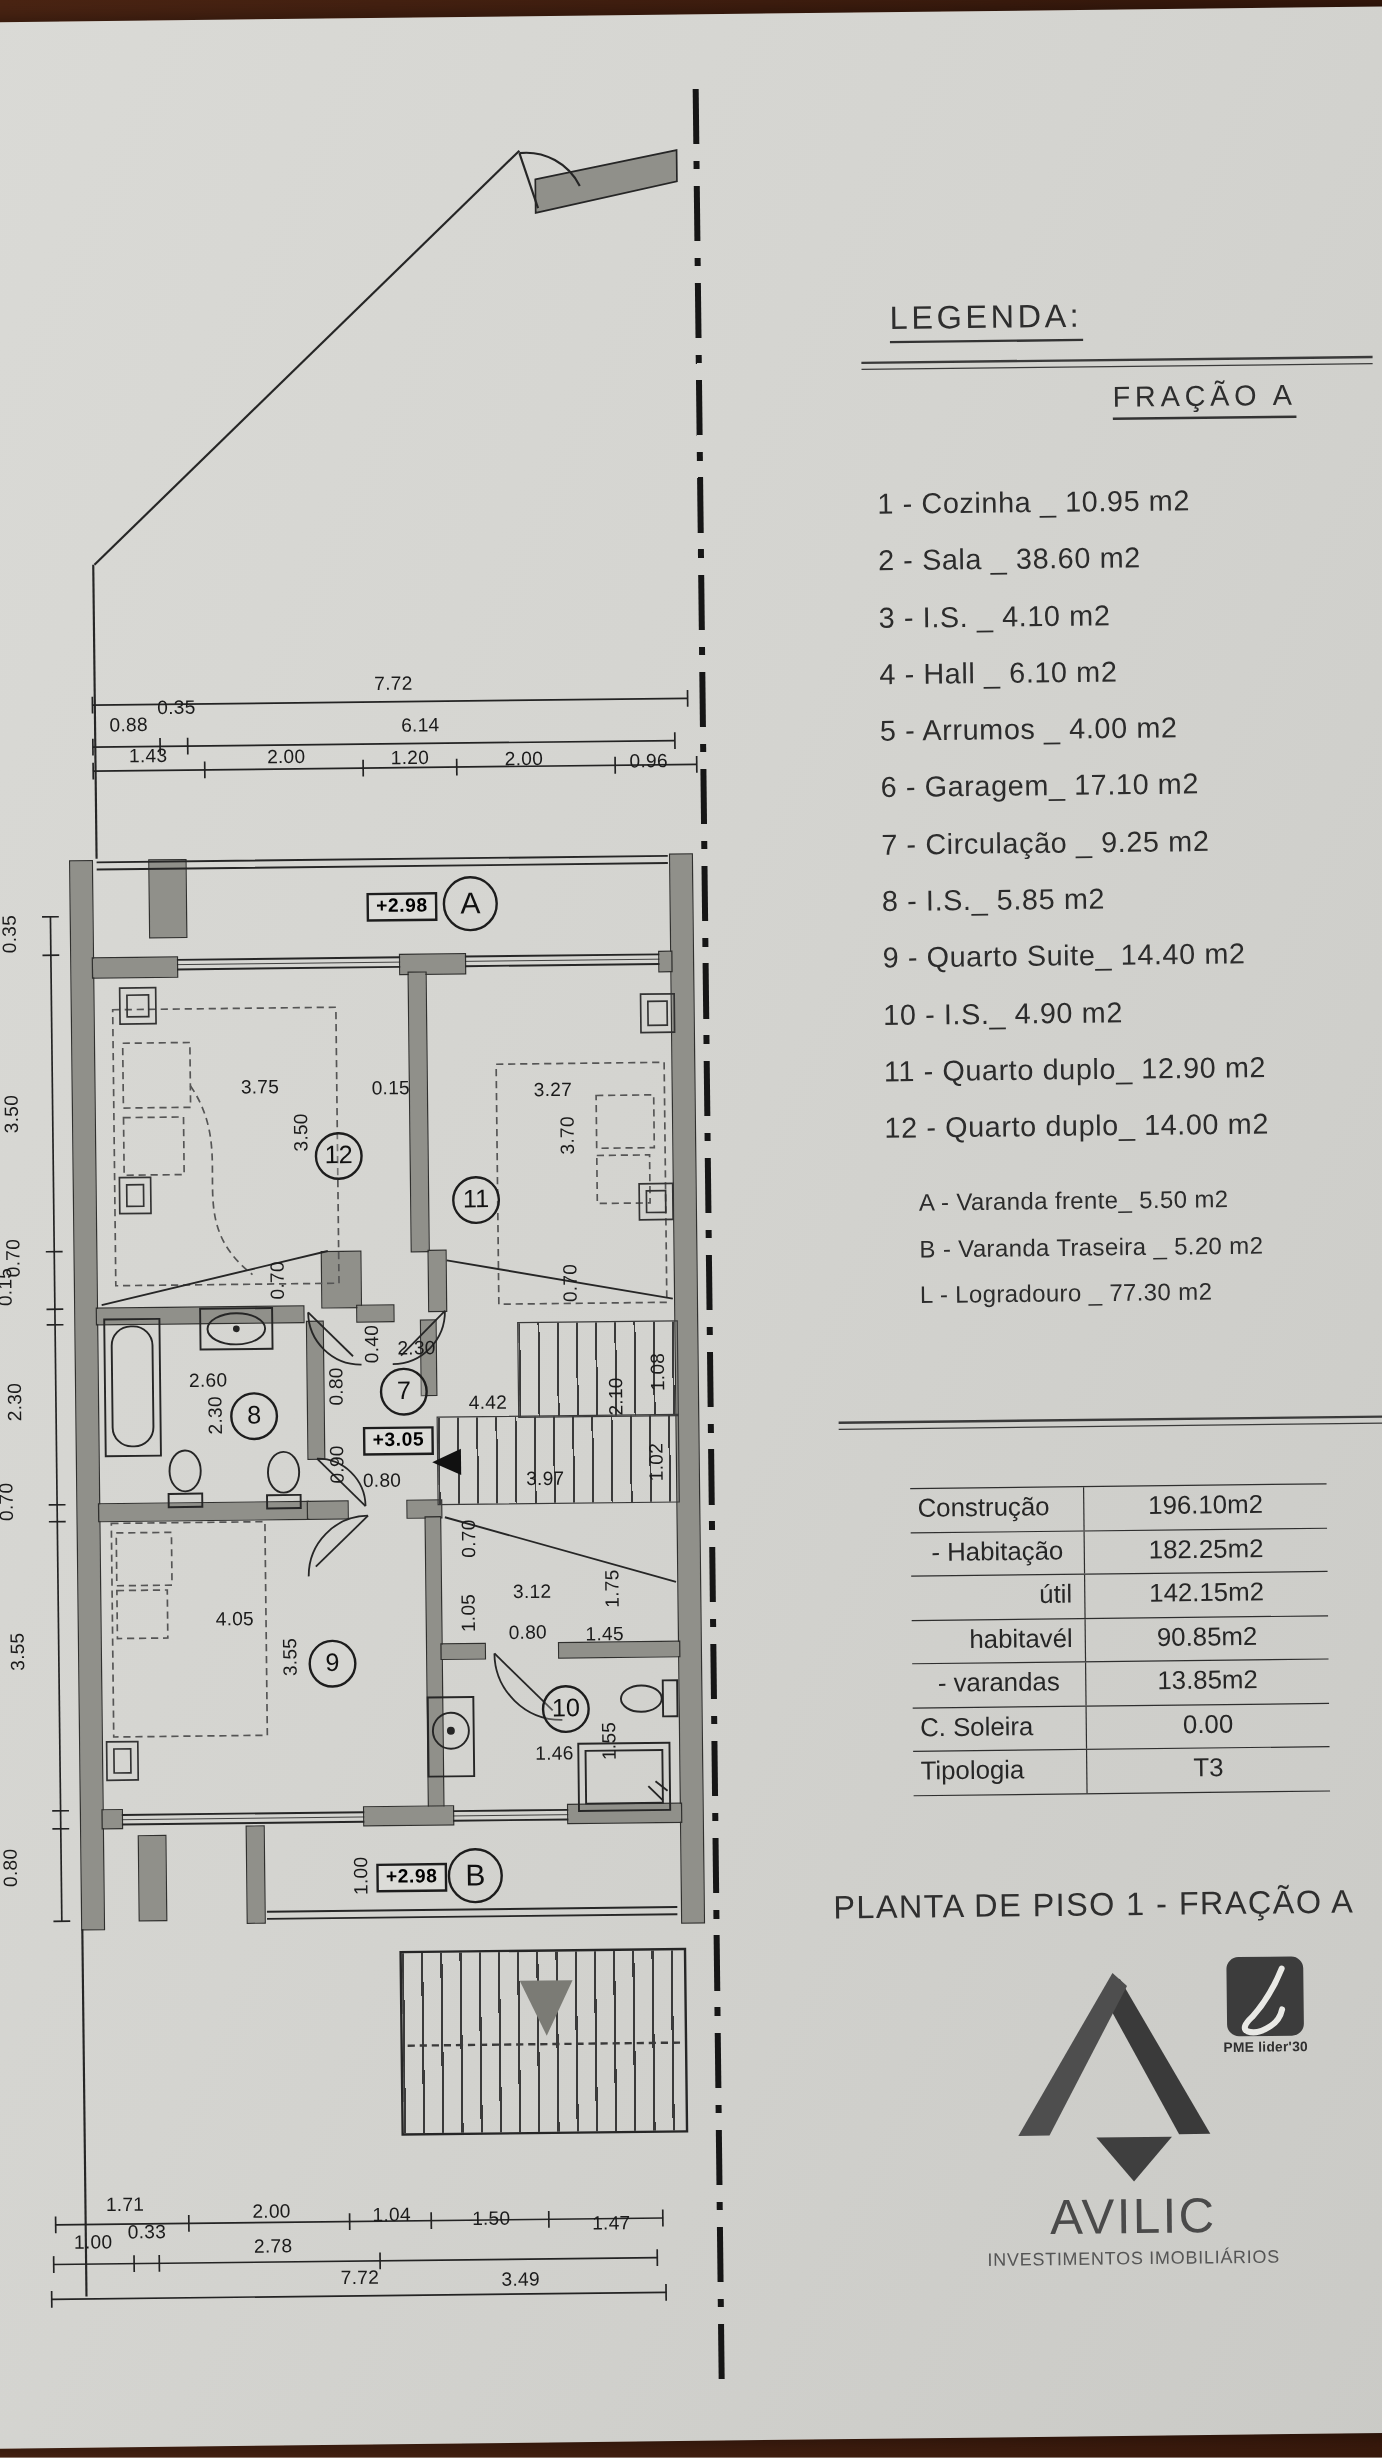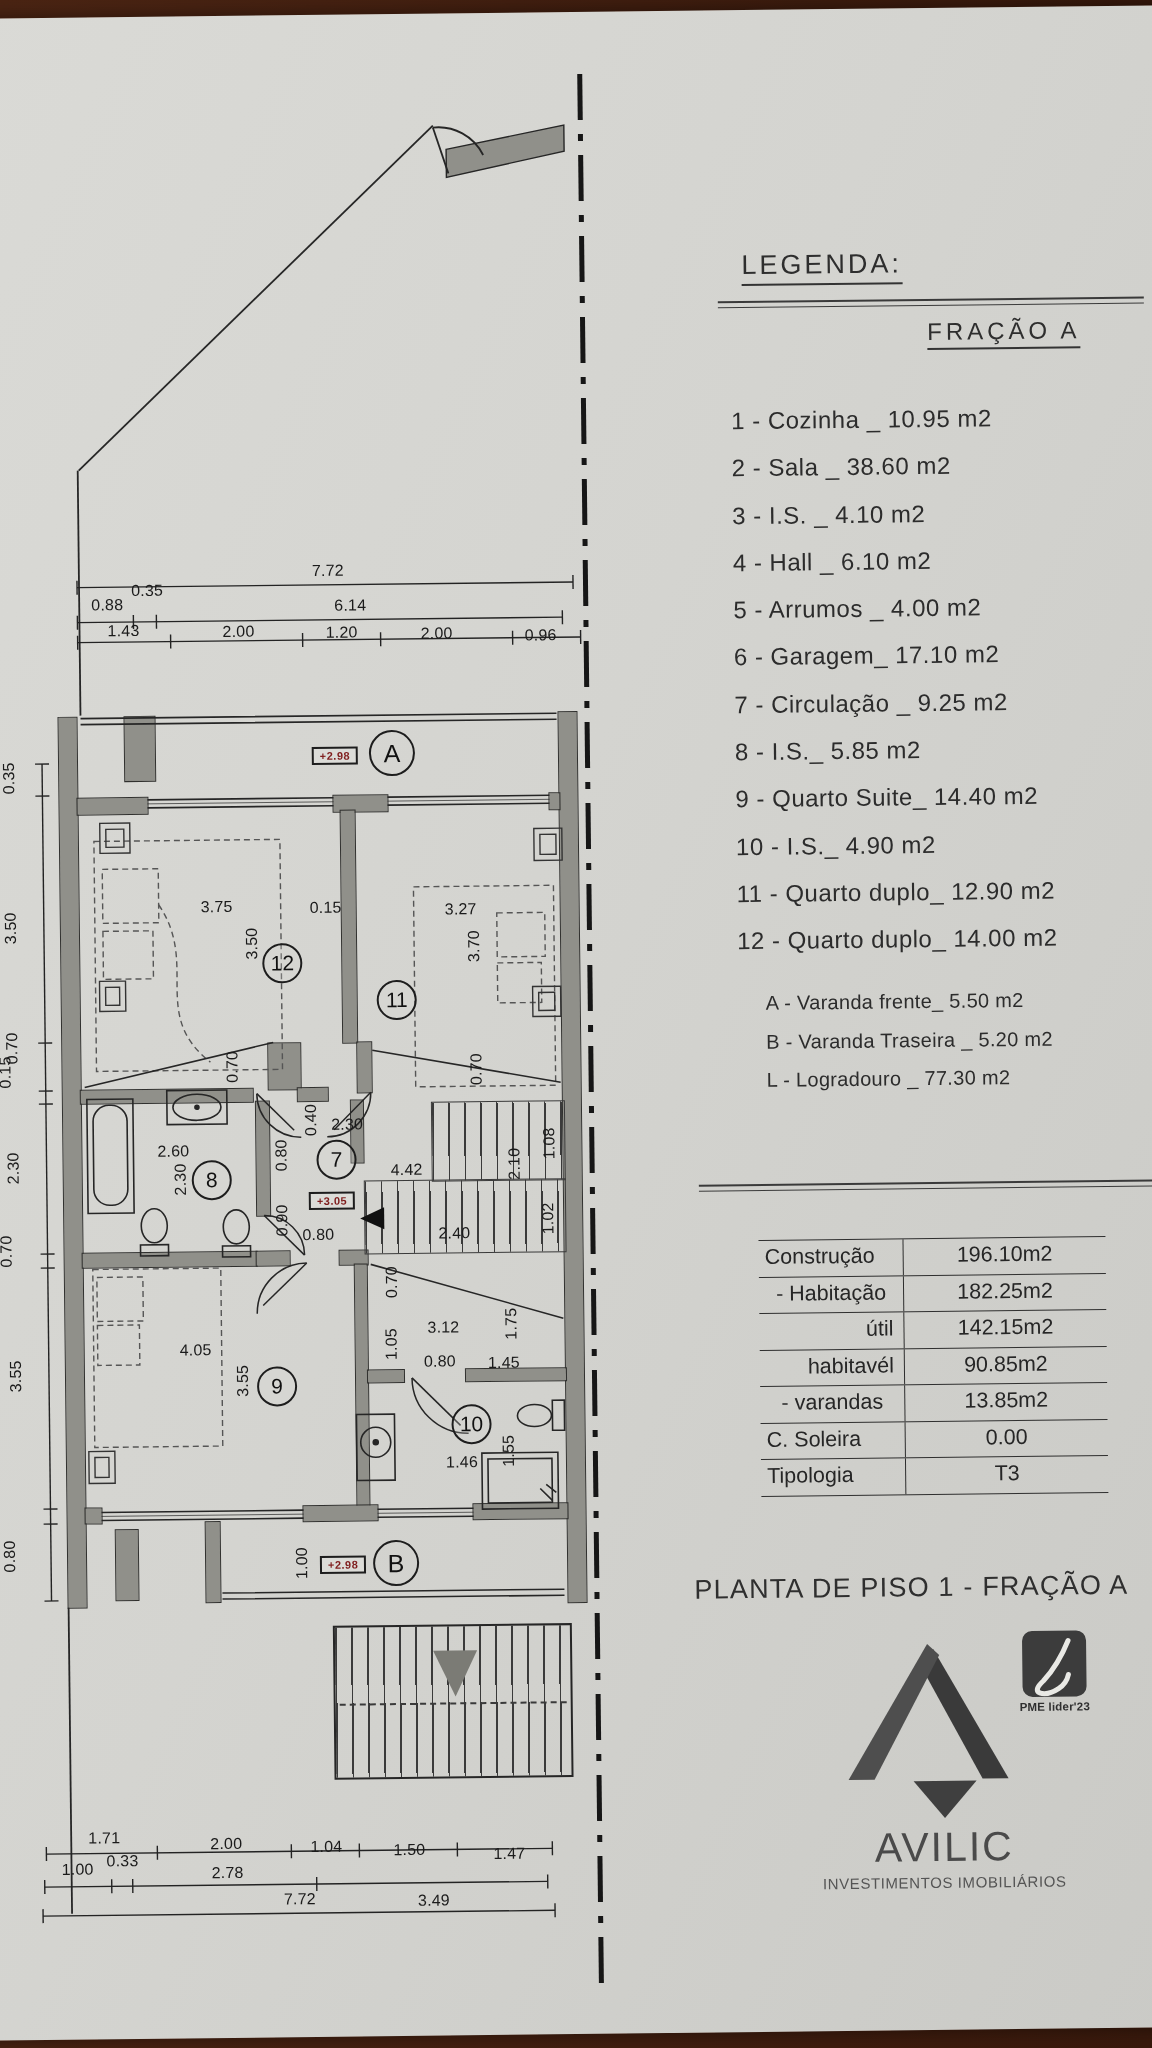--- a/index.html
+++ b/index.html
@@ -25,22 +25,22 @@
   .stairs-x .tri{position:absolute;left:98px;top:24px;width:0;height:0;
     border-left:22px solid transparent;border-right:22px solid transparent;border-top:46px solid #7b7b75;}
   .dim{position:absolute;font-size:16px;letter-spacing:.2px;color:#1b1b1b;white-space:nowrap;
        transform:translate(-50%,-50%);}
   .room-circle{position:absolute;width:36px;height:36px;border:2.4px solid #1d1d1d;border-radius:50%;
        display:flex;align-items:center;justify-content:center;font-size:21px;color:#111;
        transform:translate(-50%,-50%);background:rgba(220,220,216,.25);}
   .zone-circle{position:absolute;width:42px;height:42px;border:2.2px solid #1d1d1d;border-radius:50%;
        display:flex;align-items:center;justify-content:center;font-size:25px;color:#111;
        transform:translate(-50%,-50%);}
-  .elev{position:absolute;border:2.3px solid #1d1d1d;background:#dcdcd8;color:#7f1d1d;font-weight:bold;
-       font-size:11px;padding:1px 6px;transform:translate(-50%,-50%);letter-spacing:.5px;text-align:right;}
+  .elev{position:absolute;border:2.3px solid #1d1d1d;background:#dcdcd8;color:#000000;font-weight:bold;
+       font-size:16px;padding:1px 6px;transform:translate(-50%,-50%);letter-spacing:.5px;text-align:right;}
 
   
   .legend-heading{position:absolute;left:750px;top:252px;font-size:27px;letter-spacing:3px;
        color:#2e2e2e;border-bottom:2px solid #333;padding-bottom:3px;}
   .rule{position:absolute;background:transparent;border-top:2px solid #3a3a3a;border-bottom:1.5px solid #3a3a3a;height:4px;}
   .rule1{left:726px;top:303px;width:426px;}
   .rule2{left:697px;top:1186px;width:455px;}
   .fraction{position:absolute;left:935px;top:322px;font-size:24px;letter-spacing:4px;color:#2e2e2e;
        border-bottom:2px solid #333;padding-bottom:2px;}
   .legend-items{position:absolute;left:738px;top:399px;line-height:47.3px;font-size:24px;color:#2c2c2c;letter-spacing:.5px;}
@@ -260,21 +260,21 @@
             <div class="dim" style="left: 179px; top: 1175px; transform: translate(-50%, -50%) rotate(-90deg);">2.30</div>
             <div class="dim" style="left: 310px; top: 1117px; transform: translate(-50%, -50%) rotate(-90deg);">0.40</div>
             <div class="dim" style="left: 346px; top: 1122px; transform: translate(-50%, -50%);">2.30</div>
             <div class="dim" style="left: 405px; top: 1127px; transform: translate(-50%, -50%); margin-top: 41px;">4.42</div>
             <div class="dim" style="left: 280px; top: 1152px; transform: translate(-50%, -50%) rotate(-90deg);">0.80</div>
             <div class="dim" style="left: 280px; top: 1217px; transform: translate(-50%, -50%) rotate(-90deg);">0.90</div>
             <div class="dim" style="left: 316px; top: 1232px; transform: translate(-50%, -50%);">0.80</div>
             <div class="dim" style="left: 513px; top: 1163px; transform: translate(-50%, -50%) rotate(-90deg);">2.10</div>
             <div class="dim" style="left: 548px; top: 1143px; transform: translate(-50%, -50%) rotate(-90deg);">1.08</div>
             <div class="dim" style="left: 546px; top: 1218px; transform: translate(-50%, -50%) rotate(-90deg);">1.02</div>
-            <div class="dim" style="left: 452px; top: 1232px; transform: translate(-50%, -50%);">2.40</div>
+            <div class="dim" style="left: 452px; top: 1232px; transform: translate(-50%, -50%);">3.97</div>
             <div class="dim" style="left: 389px; top: 1280px; transform: translate(-50%, -50%) rotate(-90deg);">0.70</div>
             <div class="dim" style="left: 440px; top: 1326px; transform: translate(-50%, -50%);">3.12</div>
             <div class="dim" style="left: 508px; top: 1323px; transform: translate(-50%, -50%) rotate(-90deg);">1.75</div>
             <div class="dim" style="left: 388px; top: 1342px; transform: translate(-50%, -50%) rotate(-90deg);">1.05</div>
             <div class="dim" style="left: 192px; top: 1346px; transform: translate(-50%, -50%);">4.05</div>
             <div class="dim" style="left: 239px; top: 1377px; transform: translate(-50%, -50%) rotate(-90deg);">3.55</div>
             <div class="dim" style="left: 436px; top: 1360px; transform: translate(-50%, -50%);">0.80</div>
             <div class="dim" style="left: 500px; top: 1362px; transform: translate(-50%, -50%);">1.45</div>
             <div class="dim" style="left: 457px; top: 1461px; transform: translate(-50%, -50%);">1.46</div>
             <div class="dim" style="left: 504px; top: 1450px; transform: translate(-50%, -50%) rotate(-90deg);">1.55</div>
@@ -379,17 +379,17 @@
         <polygon points="2,138 28,138 94,14 82,3" fill="#4e4e4e"></polygon>
         <polygon points="67,140 130,140 98,177" fill="#3f3f3f"></polygon>
       </svg>
       <div class="logo-name">AVILIC</div>
       <div class="logo-sub">INVESTIMENTOS IMOBILIÁRIOS</div>
       <div class="badge">
         <svg width="64" height="66" viewBox="0 0 64 66">
           <path d="M46 10 Q36 34 21 50 Q11 59 17 62 Q25 65 36 58 Q44 53 46 44" stroke="#e9e9e5" stroke-width="5" fill="none" stroke-linecap="round"></path>
         </svg>
       </div>
-      <div class="badge-label">PME lider'23</div>
+      <div class="badge-label">PME lider'30</div>
 
     </div>
   </div>
 </div>
 
 </body></html>

